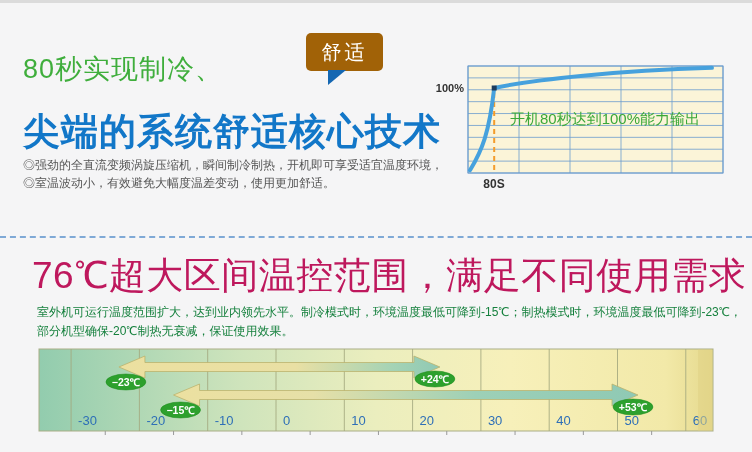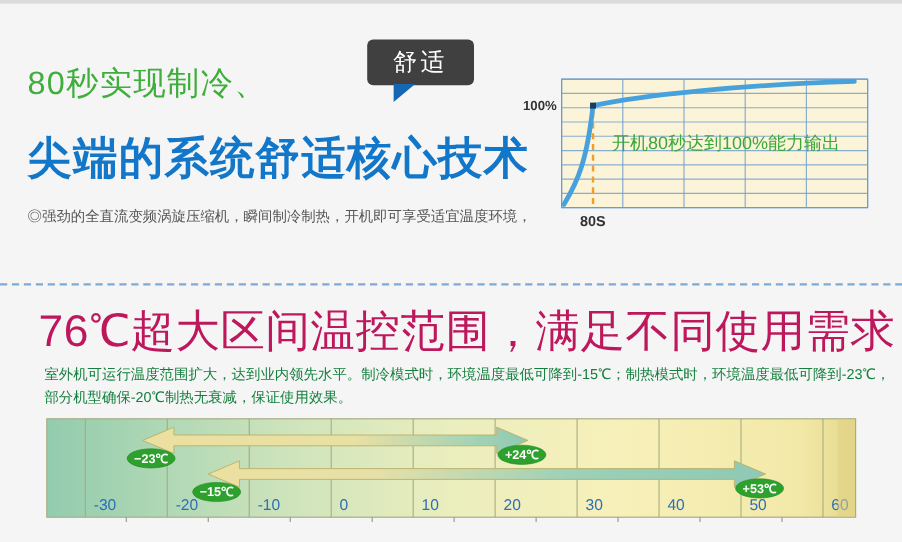--- a/index.html
+++ b/index.html
@@ -2,22 +2,22 @@
 <html><head>
 <meta charset="utf-8">
 <style>
   html,body{margin:0;padding:0;}
   body{font-family:"Liberation Sans",sans-serif;background:#eeeeee;}
   .page{position:relative;width:752px;height:452px;background:#f5f5f6;overflow:hidden;margin:0 auto;}
   .topstrip{position:absolute;left:0;top:0;width:752px;height:3px;background:#dbdbdb;}
   
   .hero-headline{position:absolute;left:23px;top:52px;font-size:27px;line-height:34px;color:#3fae3c;font-weight:500;letter-spacing:1px;}
   .hero-title{position:absolute;left:23px;top:110px;font-size:37px;line-height:44px;color:#1277c8;font-weight:700;letter-spacing:1px;white-space:nowrap;}
-  .hero-bullets{position:absolute;left:23px;top:171px;font-size:12px;line-height:18px;color:#555555;}
-  .badge{position:absolute;left:306px;top:33px;width:89px;height:38px;background:#404040;border-radius:5px;color:#ffffff;font-size:20px;letter-spacing:3px;text-align:center;line-height:38px;}
+  .hero-bullets{position:absolute;left:23px;top:156px;font-size:12px;line-height:18px;color:#555555;}
+  .badge{position:absolute;left:306px;top:33px;width:77px;height:38px;background:#a16207;border-radius:5px;color:#ffffff;font-size:20px;letter-spacing:3px;text-align:center;line-height:38px;}
   .badge-tail{position:absolute;left:22px;bottom:-14px;width:0;height:0;border-top:15px solid #1467b2;border-right:18px solid transparent;}
   
   .sep{position:absolute;left:0;top:236px;width:752px;border-top:2px dashed #7fa9d6;}
   
   .s2-title{position:absolute;left:32px;top:256px;font-size:37px;line-height:40px;color:#be185d;font-weight:500;letter-spacing:0.5px;white-space:nowrap;text-align:center;}
   .s2-body{position:absolute;left:37px;top:303px;font-size:12px;line-height:18.5px;color:#15803d;white-space:nowrap;}
   
   .chart1{position:absolute;left:430px;top:55px;}
   .chart2{position:absolute;left:20px;top:344px;}
   svg text{font-family:"Liberation Sans",sans-serif;}
@@ -34,20 +34,21 @@
 
   <div class="badge">
     <span>舒适</span>
     <div class="badge-tail"></div>
   </div>
 
   <div class="hero-title">尖端的系统舒适核心技术</div>
 
   <div class="hero-bullets">
     <div>◎强劲的全直流变频涡旋压缩机，瞬间制冷制热，开机即可享受适宜温度环境，</div>
+    <div>◎室温波动小，有效避免大幅度温差变动，使用更加舒适。</div>
   </div>
 
   <svg class="chart1" width="322" height="140" viewBox="0 0 322 140">
     <rect x="38" y="11" width="255" height="107" fill="#fbf4d8" stroke="#6b9cce" stroke-width="1"></rect>
     <g id="c1-dyn">
         <line x1="38" y1="11" x2="293" y2="11" stroke="#6b9cce" stroke-width="1" opacity="0.8"></line>
         <line x1="38" y1="22.88888888888889" x2="293" y2="22.88888888888889" stroke="#6b9cce" stroke-width="1" opacity="0.8"></line>
         <line x1="38" y1="34.77777777777778" x2="293" y2="34.77777777777778" stroke="#6b9cce" stroke-width="1" opacity="0.8"></line>
         <line x1="38" y1="46.66666666666667" x2="293" y2="46.66666666666667" stroke="#6b9cce" stroke-width="1" opacity="0.8"></line>
         <line x1="38" y1="58.55555555555556" x2="293" y2="58.55555555555556" stroke="#6b9cce" stroke-width="1" opacity="0.8"></line>

